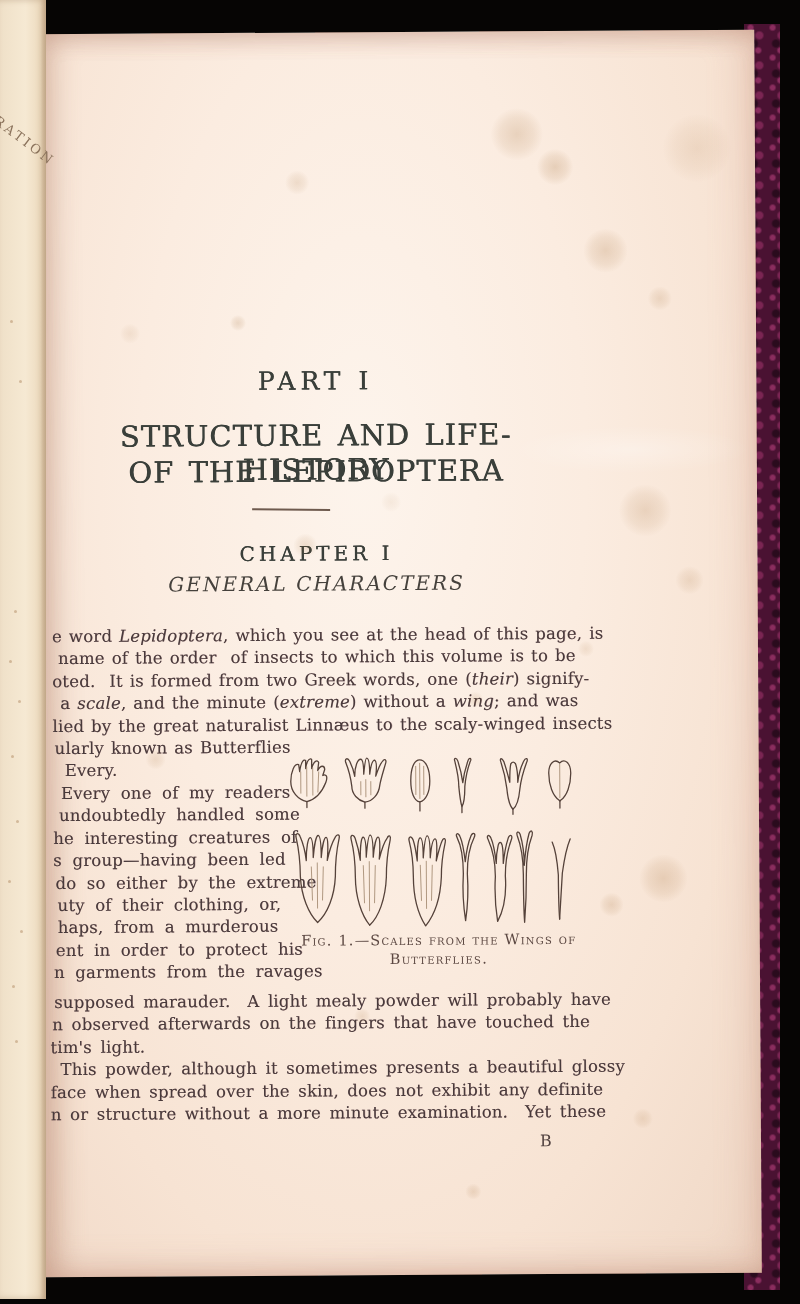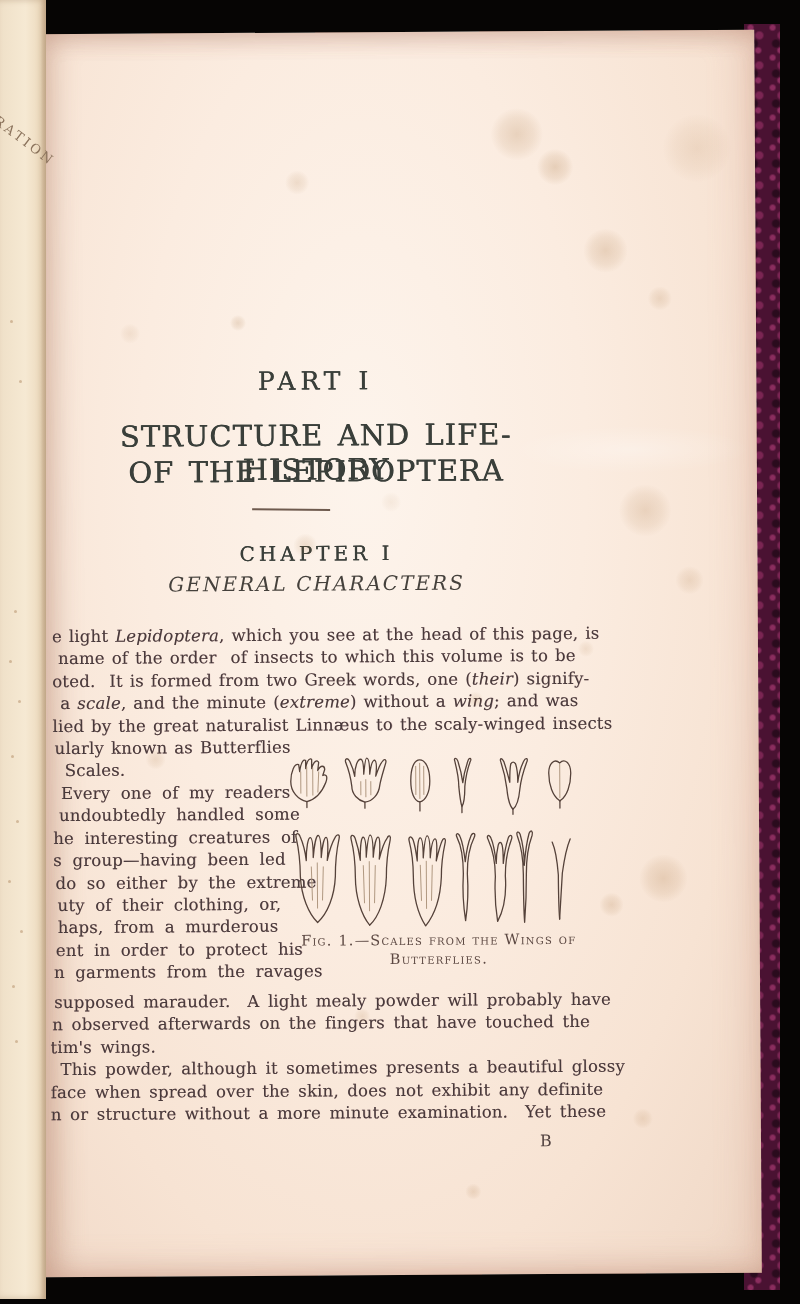--- a/index.html
+++ b/index.html
@@ -72,43 +72,43 @@
     <div class="glare"></div>
 
     <div class="heading part">PART I</div>
     <div class="heading title1">STRUCTURE AND LIFE-HISTORY</div>
     <div class="heading title2">OF THE LEPIDOPTERA</div>
     <div class="rule"></div>
     <div class="heading chapter">CHAPTER I</div>
     <div class="heading subtitle">GENERAL CHARACTERS</div>
 
     <div class="textblock p1">
-        <div class="page-line"><span>e light </span><span class="it">Lepidoptera</span><span>, which you see at the head of this page, is</span></div>
+        <div class="page-line"><span>e word </span><span class="it">Lepidoptera</span><span>, which you see at the head of this page, is</span></div>
         <div class="page-line" style="padding-left: 6px;"><span>name of the order  of insects to which this volume is to be</span></div>
         <div class="page-line"><span>oted.  It is formed from two Greek words, one (</span><span class="it">their</span><span>) signify-</span></div>
         <div class="page-line" style="padding-left: 8px;"><span>a </span><span class="it">scale</span><span>, and the minute (</span><span class="it">extreme</span><span>) without a </span><span class="it">wing</span><span>; and was</span></div>
         <div class="page-line"><span>lied by the great naturalist Linnæus to the scaly-winged insects</span></div>
         <div class="page-line" style="padding-left: 2px;"><span>ularly known as Butterflies</span></div>
-        <div class="page-line" style="padding-left: 12px;"><span>Scales.</span></div>
+        <div class="page-line" style="padding-left: 12px;"><span>Every.</span></div>
       </div>
     <div class="textblock col">
         <div class="page-line" style="padding-left: 8px;"><span>Every one of my readers</span></div>
         <div class="page-line" style="padding-left: 6px;"><span>undoubtedly handled some</span></div>
         <div class="page-line"><span>he interesting creatures of</span></div>
         <div class="page-line"><span>s group—having been led</span></div>
         <div class="page-line" style="padding-left: 2px;"><span>do so either by the extreme</span></div>
         <div class="page-line" style="padding-left: 4px;"><span>uty of their clothing, or,</span></div>
         <div class="page-line" style="padding-left: 4px;"><span>haps, from a murderous</span></div>
         <div class="page-line" style="padding-left: 2px;"><span>ent in order to protect his</span></div>
         <div class="page-line"><span>n garments from the ravages</span></div>
       </div>
     <div class="textblock p3">
         <div class="page-line" style="padding-left: 4px;"><span>supposed marauder.  A light mealy powder will probably have</span></div>
         <div class="page-line" style="padding-left: 2px;"><span>n observed afterwards on the fingers that have touched the</span></div>
-        <div class="page-line"><span>tim's wings.</span></div>
+        <div class="page-line"><span>tim's light.</span></div>
         <div class="page-line" style="padding-left: 10px;"><span>This powder, although it sometimes presents a beautiful glossy</span></div>
         <div class="page-line"><span>face when spread over the skin, does not exhibit any definite</span></div>
         <div class="page-line"><span>n or structure without a more minute examination.  Yet these</span></div>
       </div>
 
     <div class="figure">
       <svg id="scales-svg" width="300" height="178" viewBox="0 0 300 178">
           <g transform="translate(0,2)">
             <path d="M19,46 C10,44 3,36 3,26 C3,16 7,7 11,9 L12,16 C13,7 16,3 18,5 L18,13 C19,4 23,2 24,4 L24,13 C26,5 30,4 31,7 L30,15 C33,9 37,10 37,14 L35,20 C39,18 40,22 38,27 C34,37 27,44 19,46 Z" fill="none" stroke="#55423a" stroke-width="1.3" stroke-linejoin="round" stroke-linecap="round"></path>
             <path d="M19,46 L19,52" fill="none" stroke="#55423a" stroke-width="1.3" stroke-linejoin="round" stroke-linecap="round"></path>

